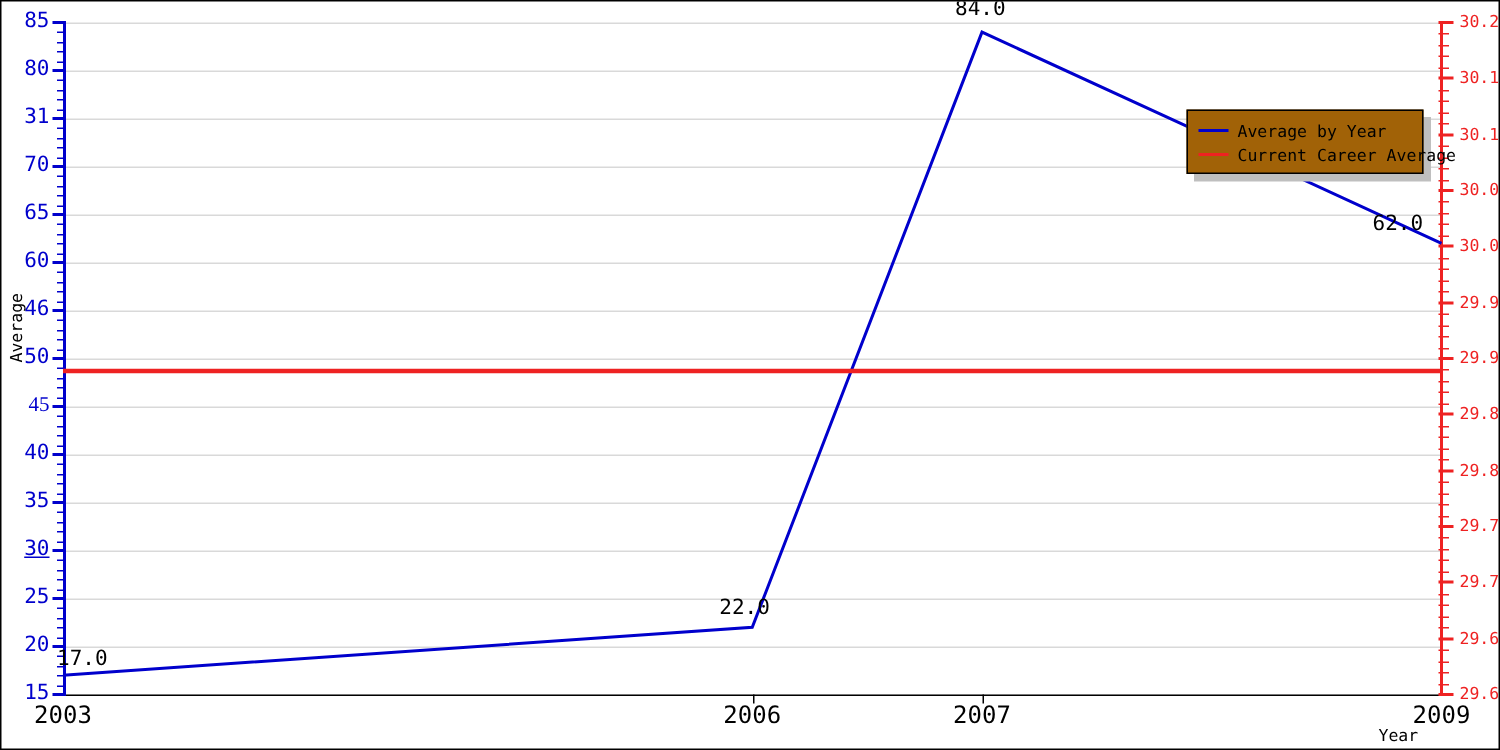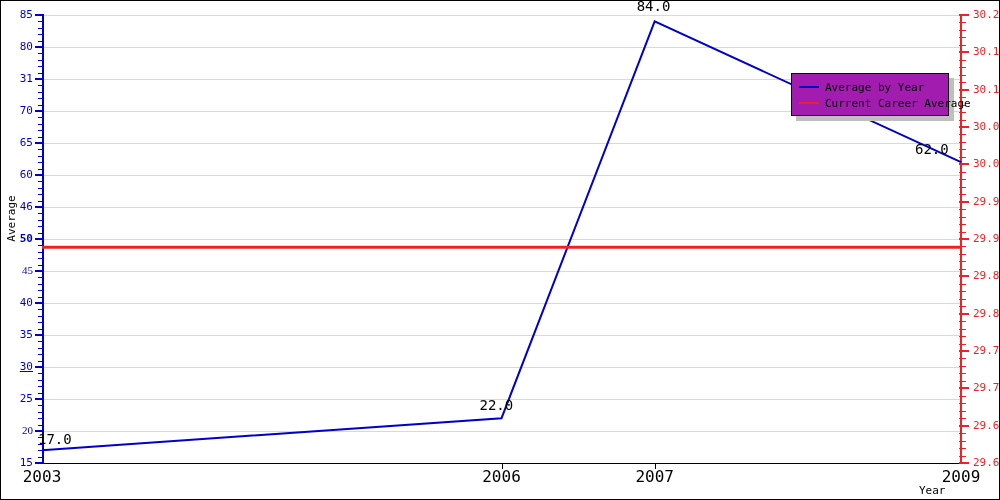--- a/index.html
+++ b/index.html
@@ -76,21 +76,21 @@
     background: #000000;
     width: 1px;
     height: 6px;
     top: 462px;
   }
   
   .ylabel-left {
     position: absolute;
     right: 966px;
     text-align: right;
-    font-size: 11px;
+    font-size: 14px;
     color: #0000cc;
     white-space: nowrap;
     line-height: 11px;
   }
   .ylabel-right {
     position: absolute;
     left: 972px;
     text-align: left;
     font-size: 11px;
     color: #ee2222;
@@ -151,21 +151,21 @@
     width: 158px;
     height: 43px;
     background: #bfbfbf;
   }
   #legend {
     position: absolute;
     left: 790px;
     top: 72px;
     width: 158px;
     height: 43px;
-    background: #a21caf;
+    background: #a16207;
     border: 1px solid #000000;
     box-sizing: border-box;
   }
   .legend-row {
     position: absolute;
     left: 7px;
     height: 14px;
     display: flex;
     align-items: center;
   }
@@ -210,33 +210,33 @@
   <div id="axis-left"></div>
 
   <div id="axis-right"></div>
 
   <div id="axis-bottom"></div>
 
   <div id="ticks-layer">
       <div class="tick-left major" style="top: 461px;"></div>
       <div class="ylabel-left" style="top: 456px;">15</div>
       <div class="tick-left major" style="top: 429px;"></div>
-      <div class="ylabel-left" style="top: 424px; font-family: Liberation Serif, serif;">20</div>
+      <div class="ylabel-left" style="top: 424px;">20</div>
       <div class="tick-left major" style="top: 397px;"></div>
       <div class="ylabel-left" style="top: 392px;">25</div>
       <div class="tick-left major" style="top: 365px;"></div>
       <div class="ylabel-left" style="top: 360px; text-decoration: underline;">30</div>
       <div class="tick-left major" style="top: 333px;"></div>
       <div class="ylabel-left" style="top: 328px;">35</div>
       <div class="tick-left major" style="top: 301px;"></div>
       <div class="ylabel-left" style="top: 296px;">40</div>
       <div class="tick-left major" style="top: 269px;"></div>
       <div class="ylabel-left" style="top: 264px; font-family: Liberation Serif, serif;">45</div>
       <div class="tick-left major" style="top: 237px;"></div>
-      <div class="ylabel-left" style="top: 232px; font-weight: bold;">50</div>
+      <div class="ylabel-left" style="top: 232px;">50</div>
       <div class="tick-left major" style="top: 205px;"></div>
       <div class="ylabel-left" style="top: 200px;">46</div>
       <div class="tick-left major" style="top: 173px;"></div>
       <div class="ylabel-left" style="top: 168px;">60</div>
       <div class="tick-left major" style="top: 141px;"></div>
       <div class="ylabel-left" style="top: 136px;">65</div>
       <div class="tick-left major" style="top: 109px;"></div>
       <div class="ylabel-left" style="top: 104px;">70</div>
       <div class="tick-left major" style="top: 77px;"></div>
       <div class="ylabel-left" style="top: 72px;">31</div>

